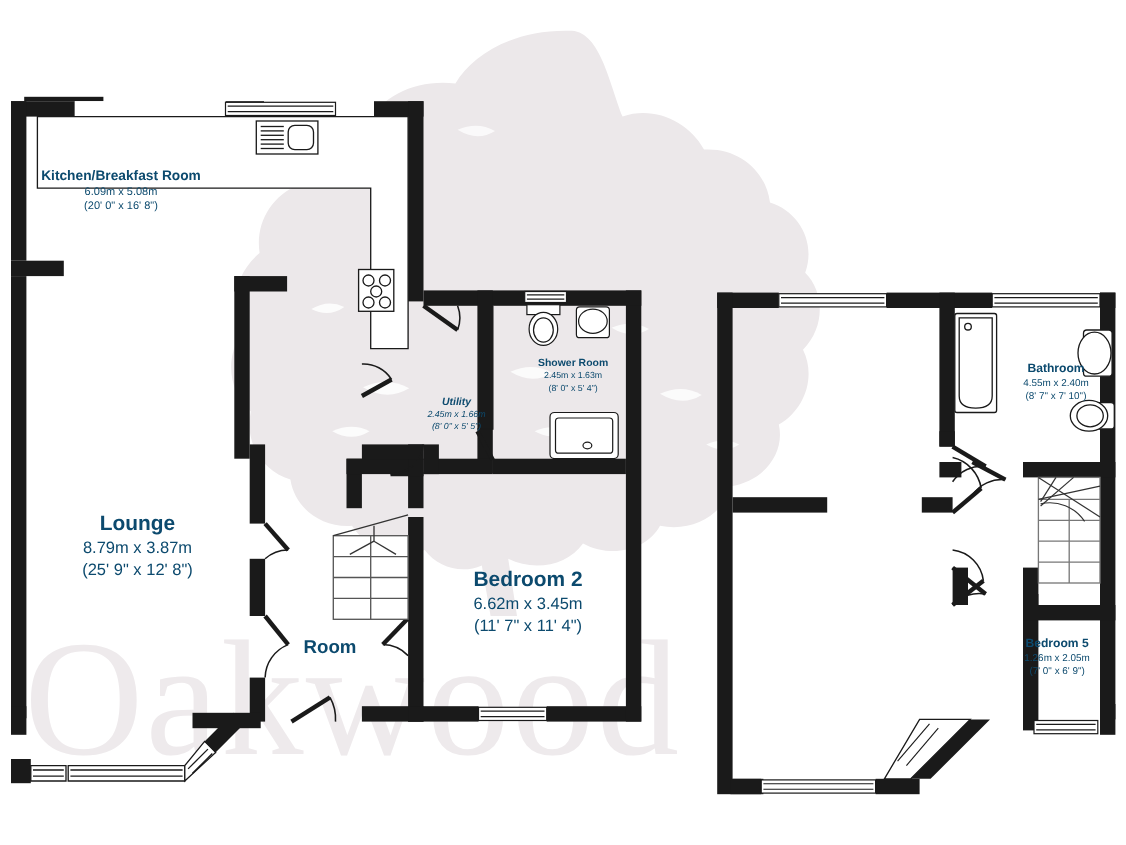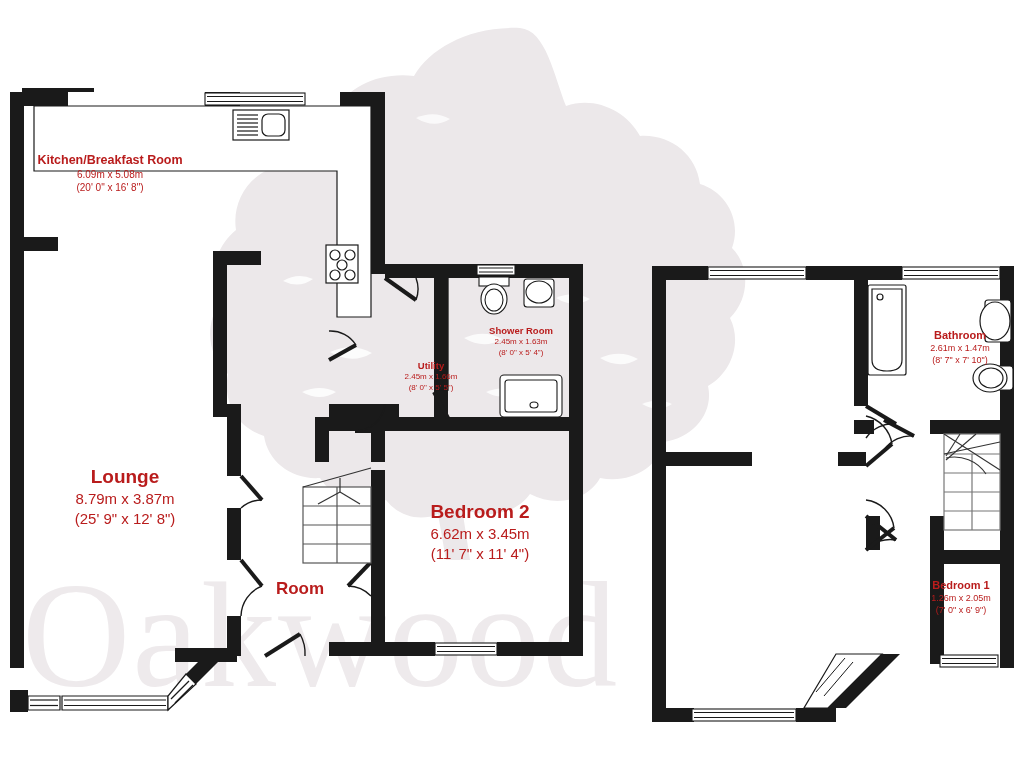--- a/index.html
+++ b/index.html
@@ -1,20 +1,20 @@
 <!DOCTYPE html>
 <html><head>
 <meta charset="utf-8">
 <style>
   html,body{margin:0;padding:0;background:#ffffff;}
   body{width:1024px;height:768px;overflow:hidden;
        font-family:"Liberation Sans", sans-serif;}
   #plan-root{position:relative;width:1024px;height:768px;background:#fff;}
   svg{display:block;}
-  .room-label{position:absolute;text-align:center;color:#b91c1c;
+  .room-label{position:absolute;text-align:center;color:#0c4a6e;
               font-family:"Liberation Sans", sans-serif;pointer-events:none;}
   .room-label .nm{display:block;font-weight:bold;}
   .room-label .dm{display:block;}
   .room-label .df{display:block;}
   
   .lbl-lg .nm{font-size:19px;line-height:24px;}
   .lbl-lg .dm{font-size:15px;line-height:20px;}
   .lbl-lg .df{font-size:15px;line-height:20px;}
   .lbl-md .nm{font-size:12.5px;line-height:16px;}
   .lbl-md .dm{font-size:10px;line-height:13px;}
@@ -347,45 +347,45 @@
   <div class="room-label lbl-lg" style="left:20px;top:465px;width:210px;">
     <span class="nm">Lounge</span>
     <span class="dm">8.79m x 3.87m</span>
     <span class="df">(25' 9" x 12' 8")</span>
   </div>
 
   <div class="room-label lbl-plain" style="left:250px;top:578px;width:100px;">
     <span class="nm">Room</span>
   </div>
 
-  <div class="room-label lbl-xs" style="left:376px;top:360px;width:110px;">
+  <div class="room-label lbl-xs" style="left:360px;top:360px;width:110px;font-style:italic;">
     <span class="nm">Utility</span>
     <span class="dm">2.45m x 1.66m</span>
     <span class="df">(8' 0" x 5' 5")</span>
   </div>
 
   <div class="room-label lbl-xs" style="left:460px;top:325px;width:122px;">
     <span class="nm">Shower Room</span>
     <span class="dm">2.45m x 1.63m</span>
     <span class="df">(8' 0" x 5' 4")</span>
   </div>
 
-  <div class="room-label lbl-lg" style="left:395px;top:500px;width:170px;">
+  <div class="room-label lbl-lg" style="left:395px;top:516px;width:170px;">
     <span class="nm">Bedroom 2</span>
     <span class="dm">6.62m x 3.45m</span>
     <span class="df">(11' 7" x 11' 4")</span>
   </div>
 
 
   <div class="room-label lbl-sm" style="left:895px;top:328px;width:130px;">
     <span class="nm">Bathroom</span>
-    <span class="dm">2.61m x 1.47m</span>
+    <span class="dm">4.55m x 2.40m</span>
     <span class="df">(8' 7" x 7' 10")</span>
   </div>
 
 
   <div class="room-label lbl-sm" style="left:900px;top:578px;width:122px;">
-    <span class="nm">Bedroom 1</span>
+    <span class="nm">Bedroom 5</span>
     <span class="dm">1.26m x 2.05m</span>
     <span class="df">(7' 0" x 6' 9")</span>
   </div>
 
 </div>
 
 </body></html>

